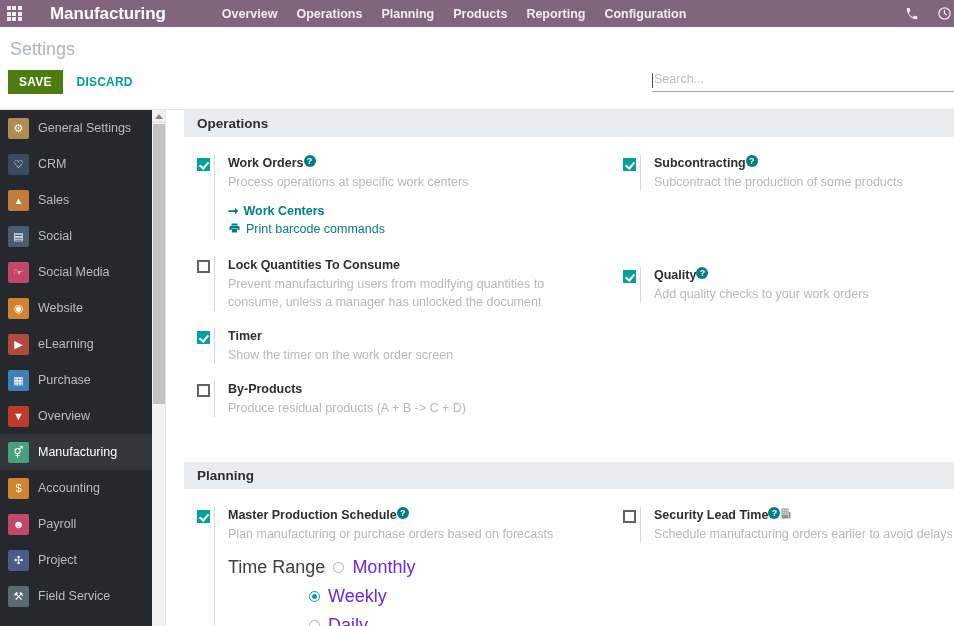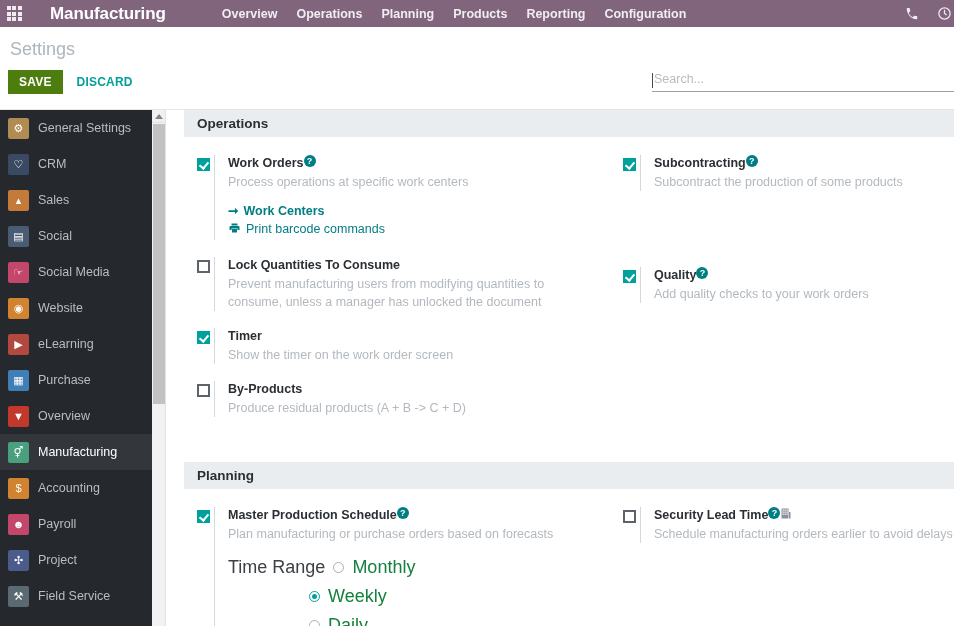--- a/index.html
+++ b/index.html
@@ -302,21 +302,21 @@
     font-size: 18px;
     color: #3c4147;
   }
   .tr-row {
     display: flex; align-items: center;
     gap: 8px;
     margin-bottom: 8px;
   }
   .tr-label { color: #3c4147; }
   .tr-spacer { width: 73px; flex: 0 0 73px; }
-  .tr-opt { color: #15803d; cursor: pointer; }
+  .tr-opt { color: #6d28d9; cursor: pointer; }
 </style>
 </head>
 <body>
 
 <div class="navbar">
   <div class="apps-grid">
     <div class="g">
         <i></i>
         <i></i>
         <i></i>

